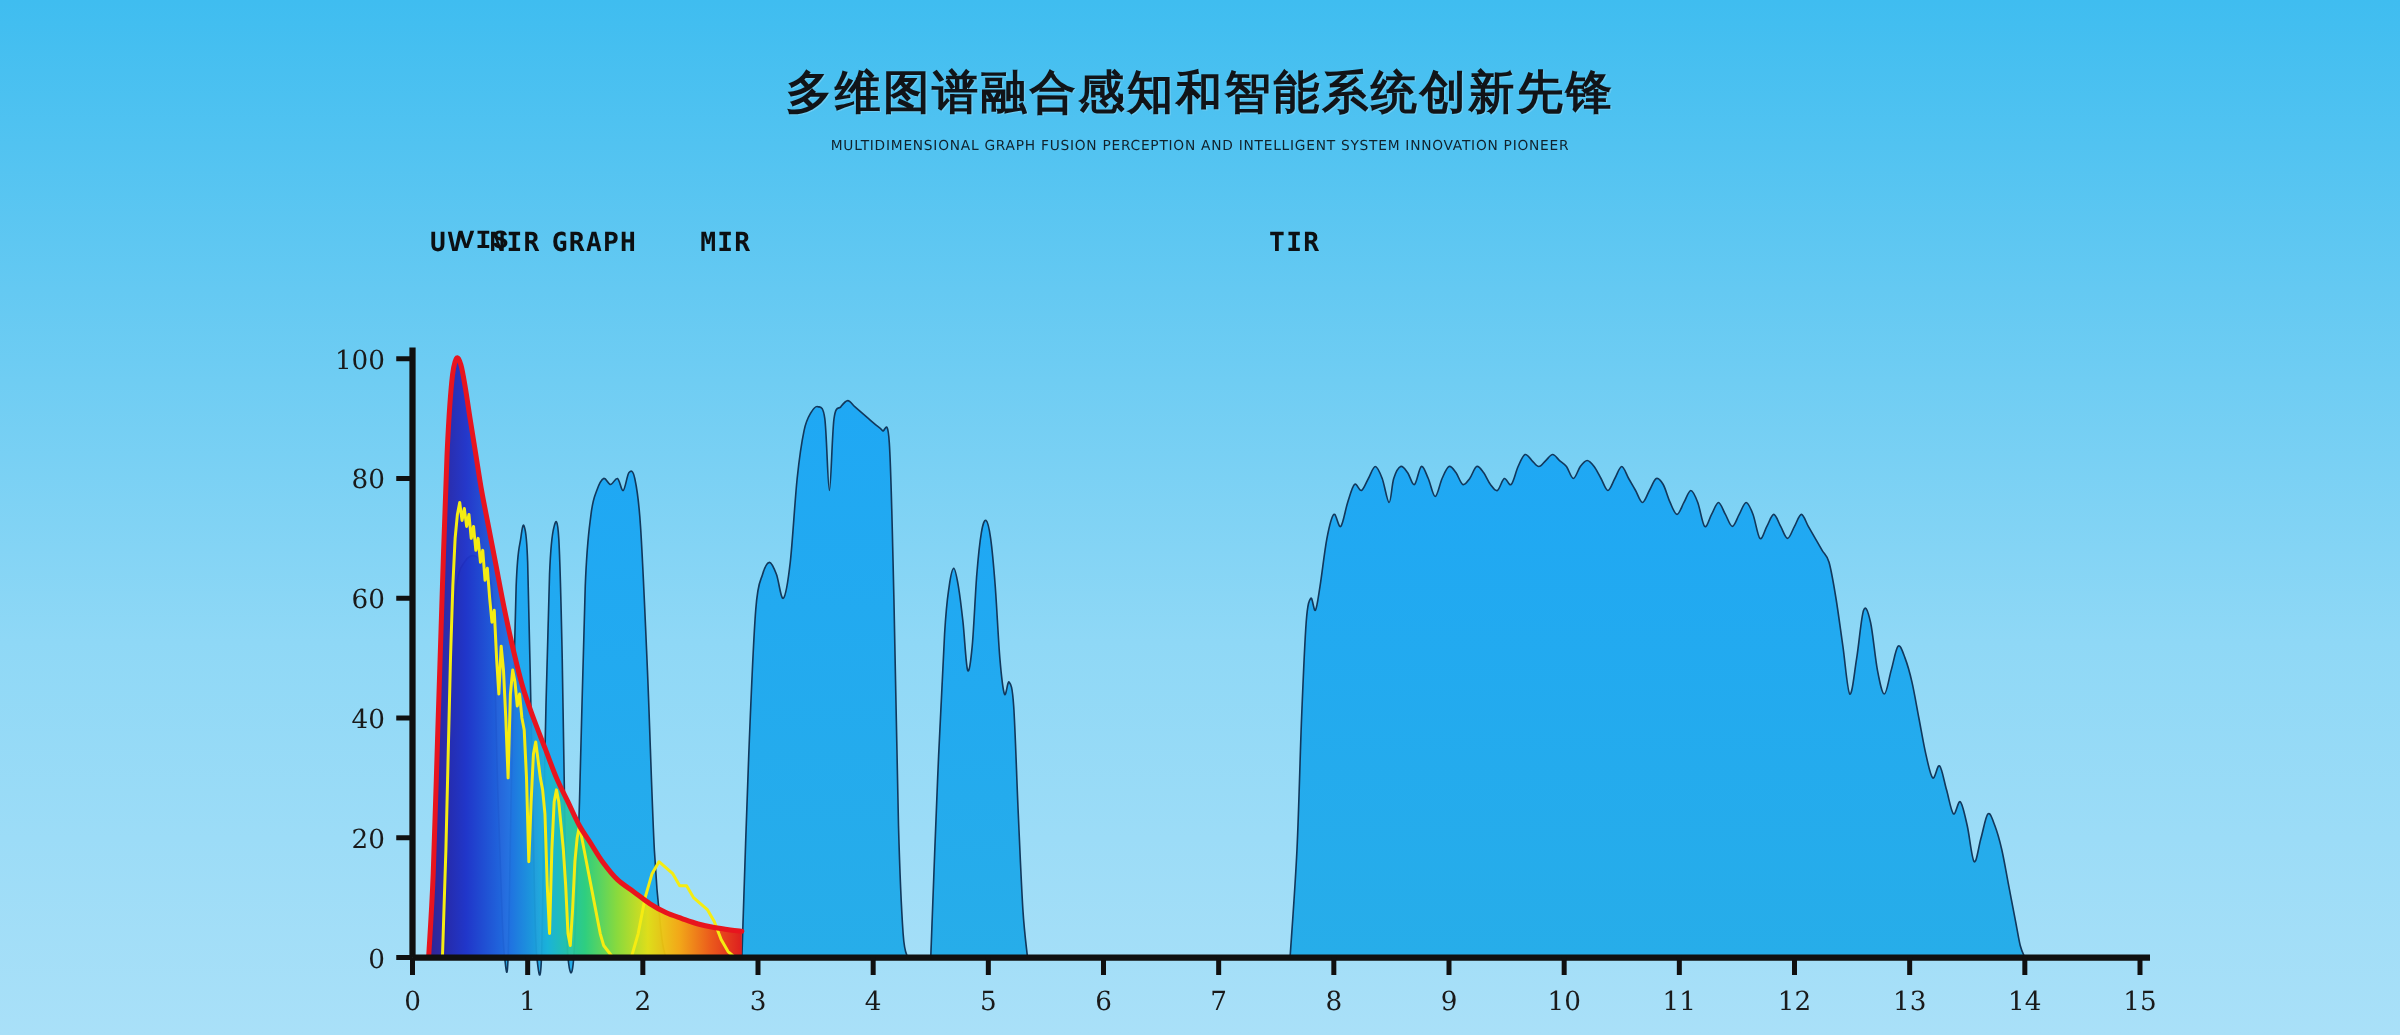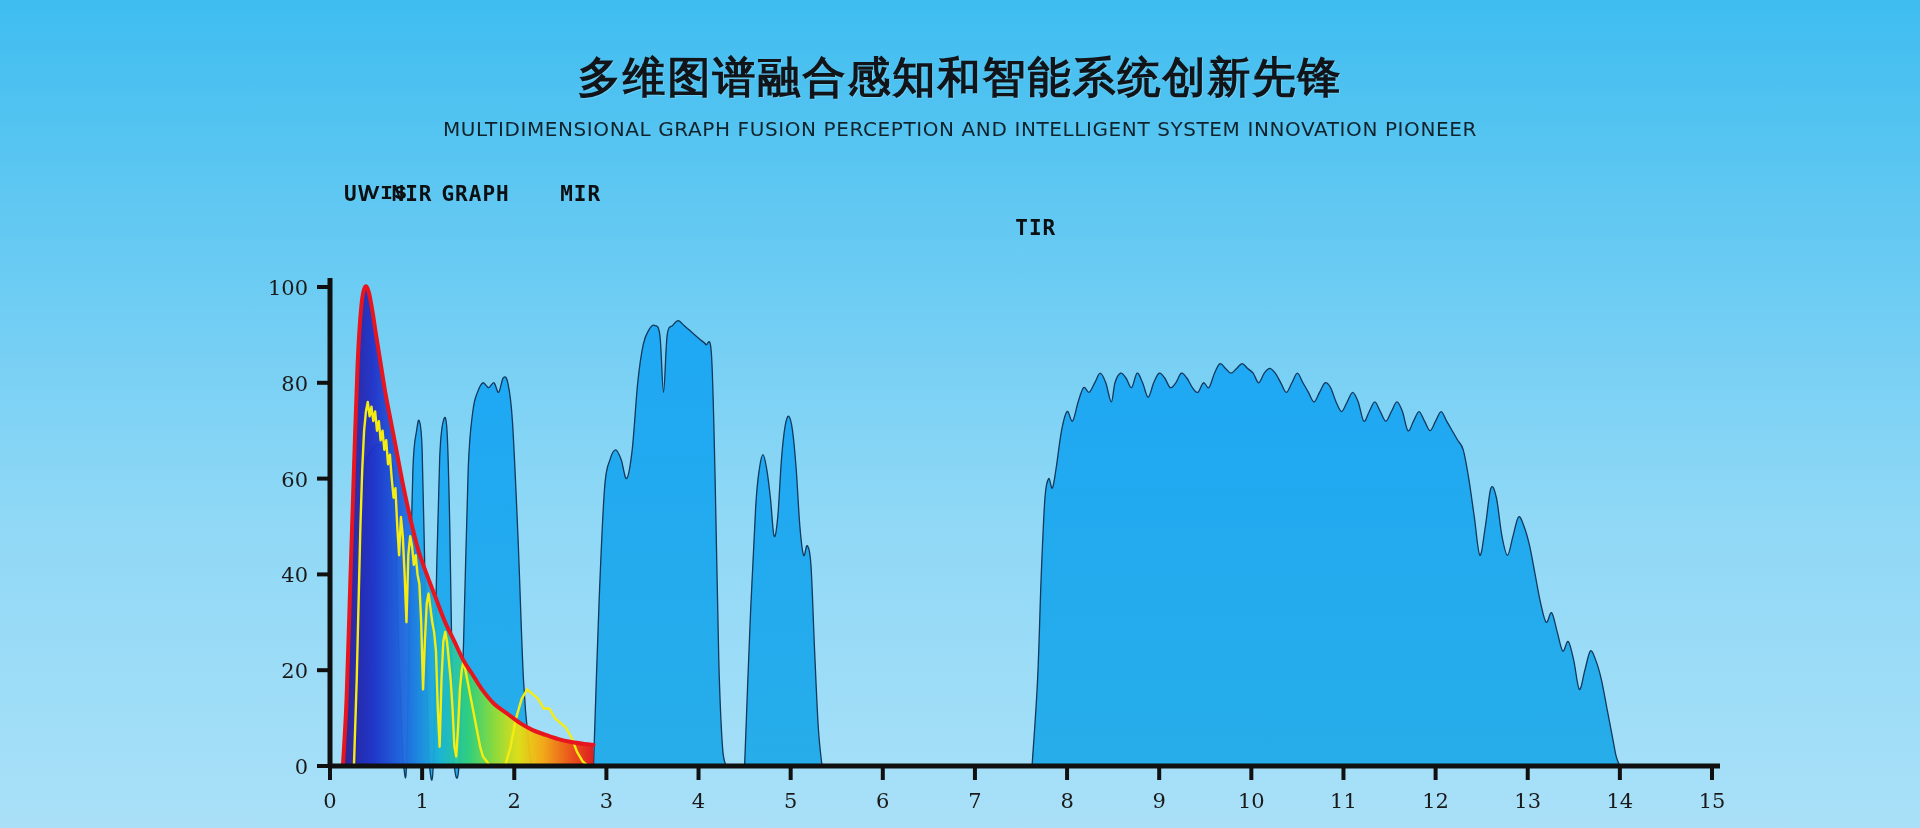--- a/index.html
+++ b/index.html
@@ -9,31 +9,31 @@
     font-family:"Liberation Sans", sans-serif;
     background:linear-gradient(180deg,#3fbdf0 0%, #64c9f2 28%, #8fd8f6 62%, #a9e0f8 100%);
     position:relative;
   }
   #banner{position:absolute;inset:0;}
 
   .title-block{position:absolute;left:0;right:0;top:52px;text-align:center;}
   .title-cn{
     font-family:"DejaVu Sans","Liberation Sans",sans-serif;
     font-weight:900;
-    font-size:43px;
+    font-size:37px;
     letter-spacing:2px;
     color:#111418;
     margin:0;
     line-height:1.18;
     text-shadow:1px 1px 0 rgba(255,255,255,.18);
   }
   .title-en{
     font-family:"DejaVu Sans","Liberation Sans",sans-serif;
     font-weight:400;
-    font-size:20px;
+    font-size:11px;
     letter-spacing:.6px;
     color:#10222c;
     margin:14px 0 0 0;
     white-space:nowrap;
   }
 
   .band-labels{position:absolute;left:0;top:182px;width:1920px;height:34px;padding-left:37px;}
   .band-label{
     position:absolute;
     font-family:"DejaVu Sans Mono","Liberation Mono",monospace;
@@ -63,21 +63,21 @@
     <h1 class="title-cn">多维图谱融合感知和智能系统创新先锋</h1>
     <div class="title-en">MULTIDIMENSIONAL GRAPH FUSION PERCEPTION AND INTELLIGENT SYSTEM INNOVATION PIONEER</div>
   </div>
 
   <div class="band-labels" id="band-labels">
       <div class="band-label" style="left: 357.64px;">UV</div>
       <div class="band-label" style="left: 387.123px; font-family: Liberation Mono, monospace;">VIS</div>
       <div class="band-label" style="left: 412px;">NIR</div>
       <div class="band-label" style="left: 475.571px;">GRAPH</div>
       <div class="band-label" style="left: 580.603px;">MIR</div>
-      <div class="band-label" style="left: 1035.74px; margin-top: 34px;">TIR</div>
+      <div class="band-label" style="left: 1035.74px;">TIR</div>
     </div>
 
   <svg id="plot" width="1920" height="828">
     <defs>
       <linearGradient id="solarRainbow" x1="0" y1="0" x2="1" y2="0">
         <stop offset="0%" stop-color="#2b1a8c"></stop>
         <stop offset="12%" stop-color="#2030c8"></stop>
         <stop offset="26%" stop-color="#1f6fe0"></stop>
         <stop offset="38%" stop-color="#19b3d8"></stop>
         <stop offset="50%" stop-color="#2fd07a"></stop>

